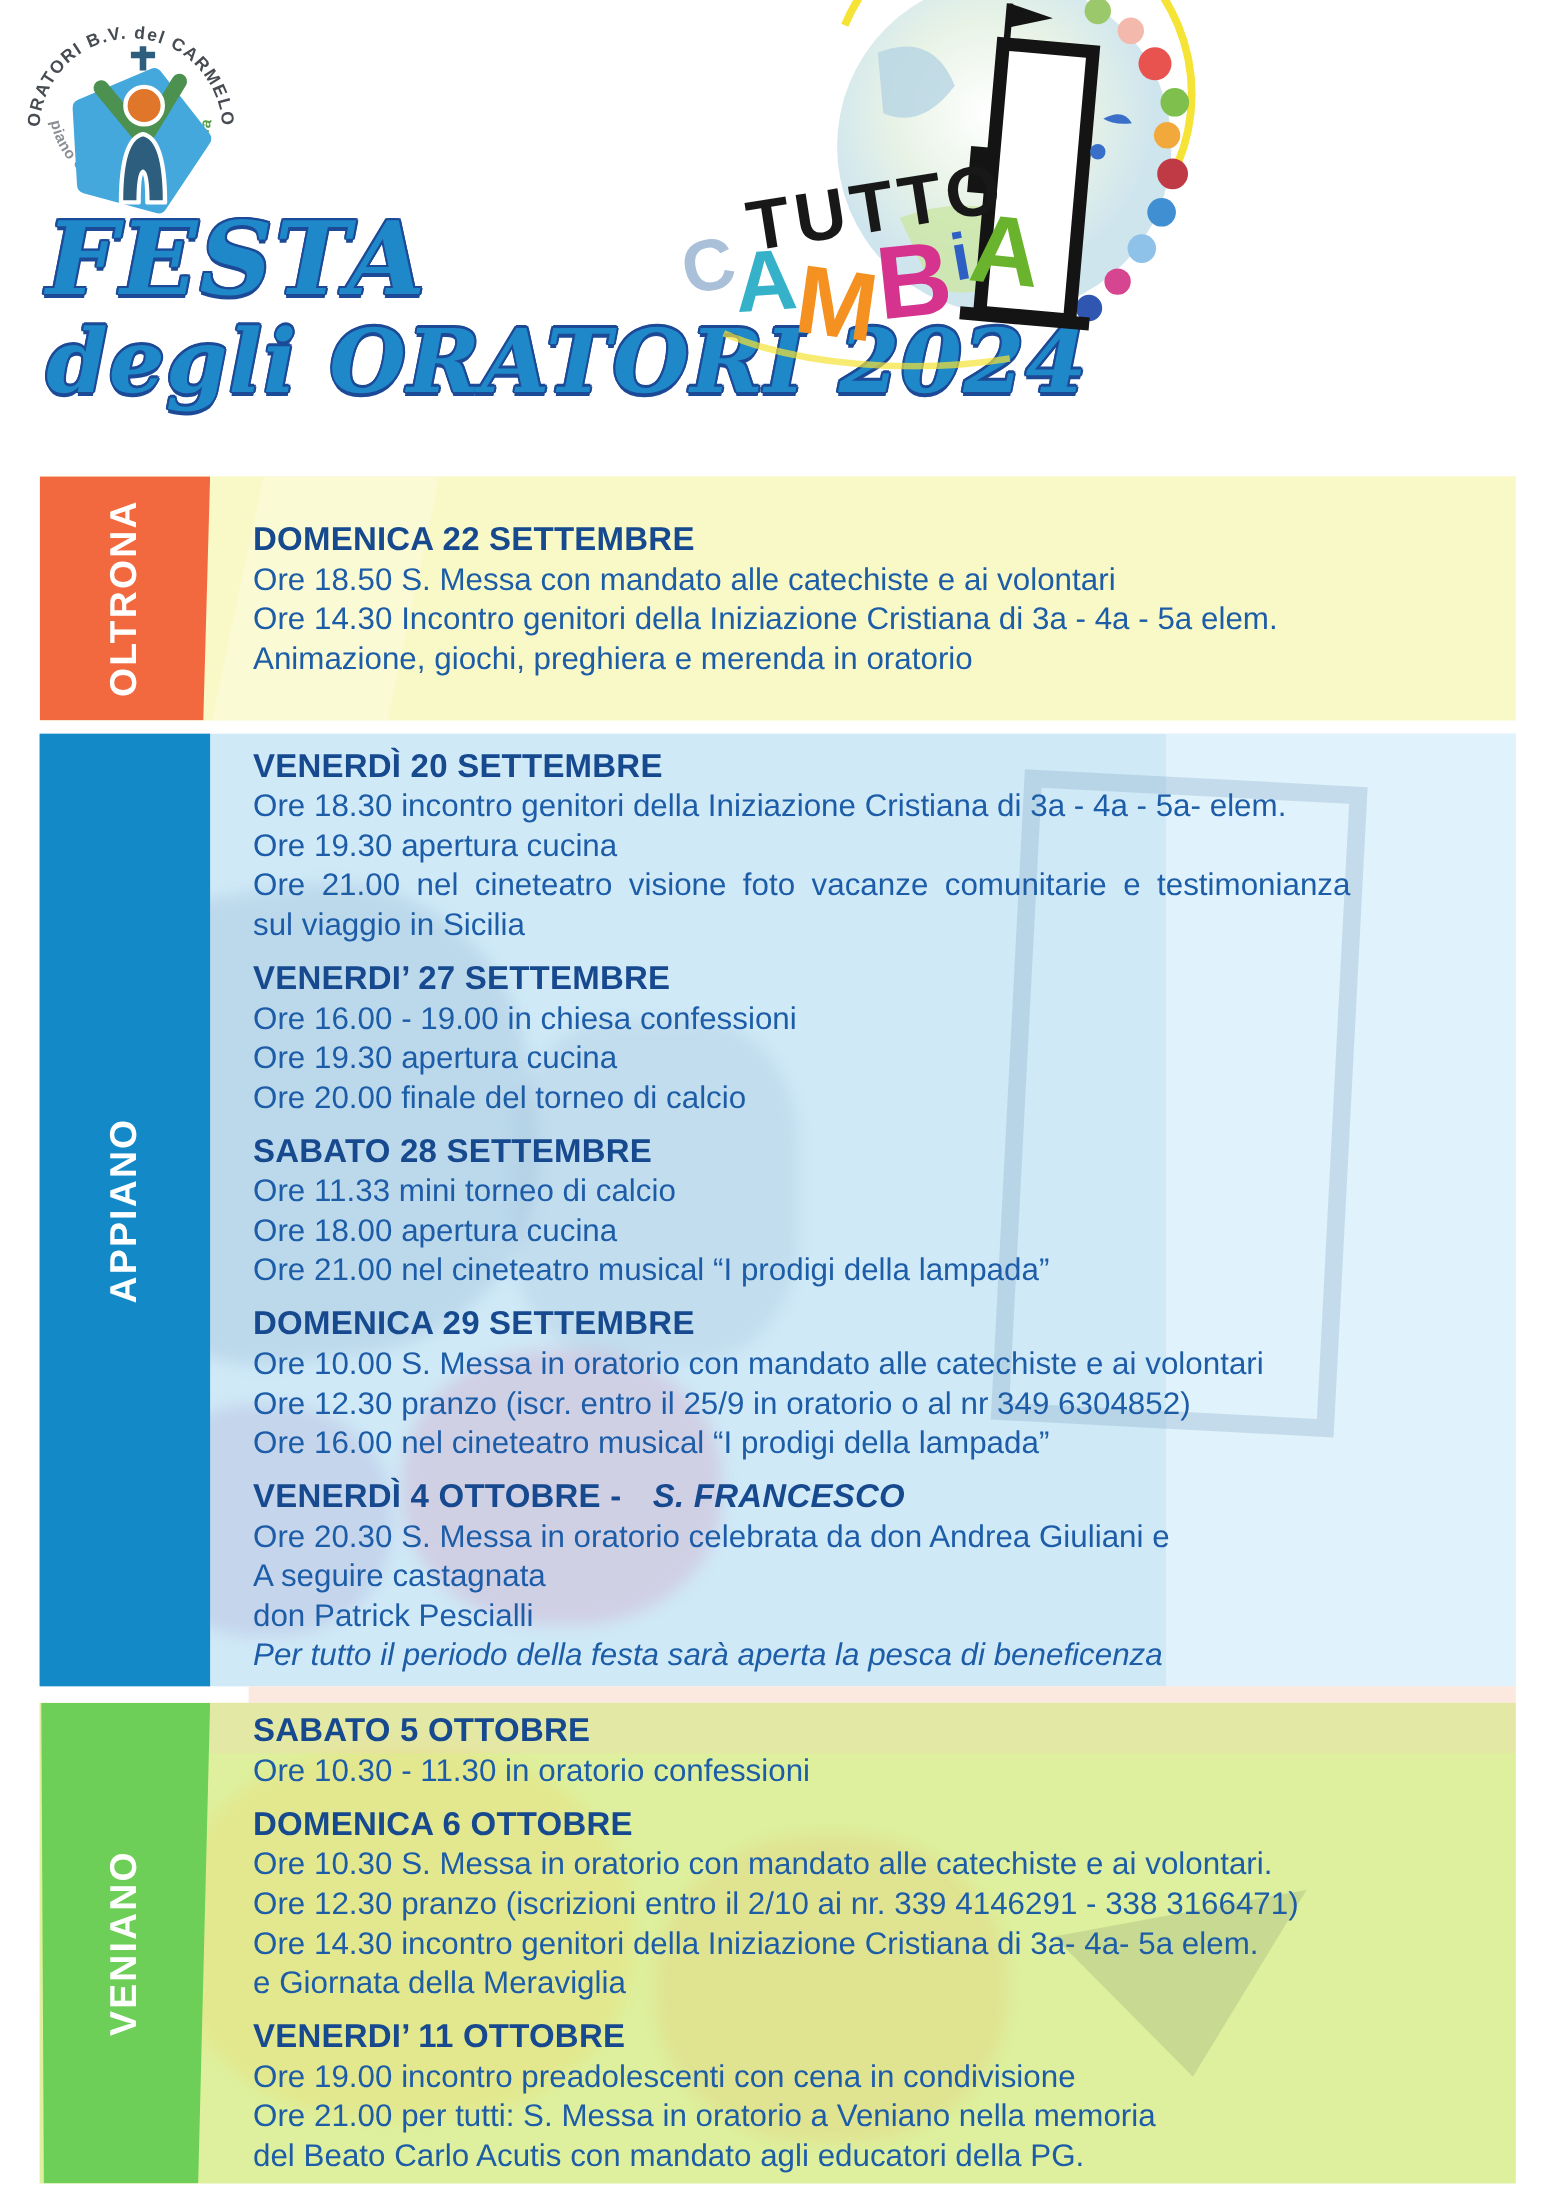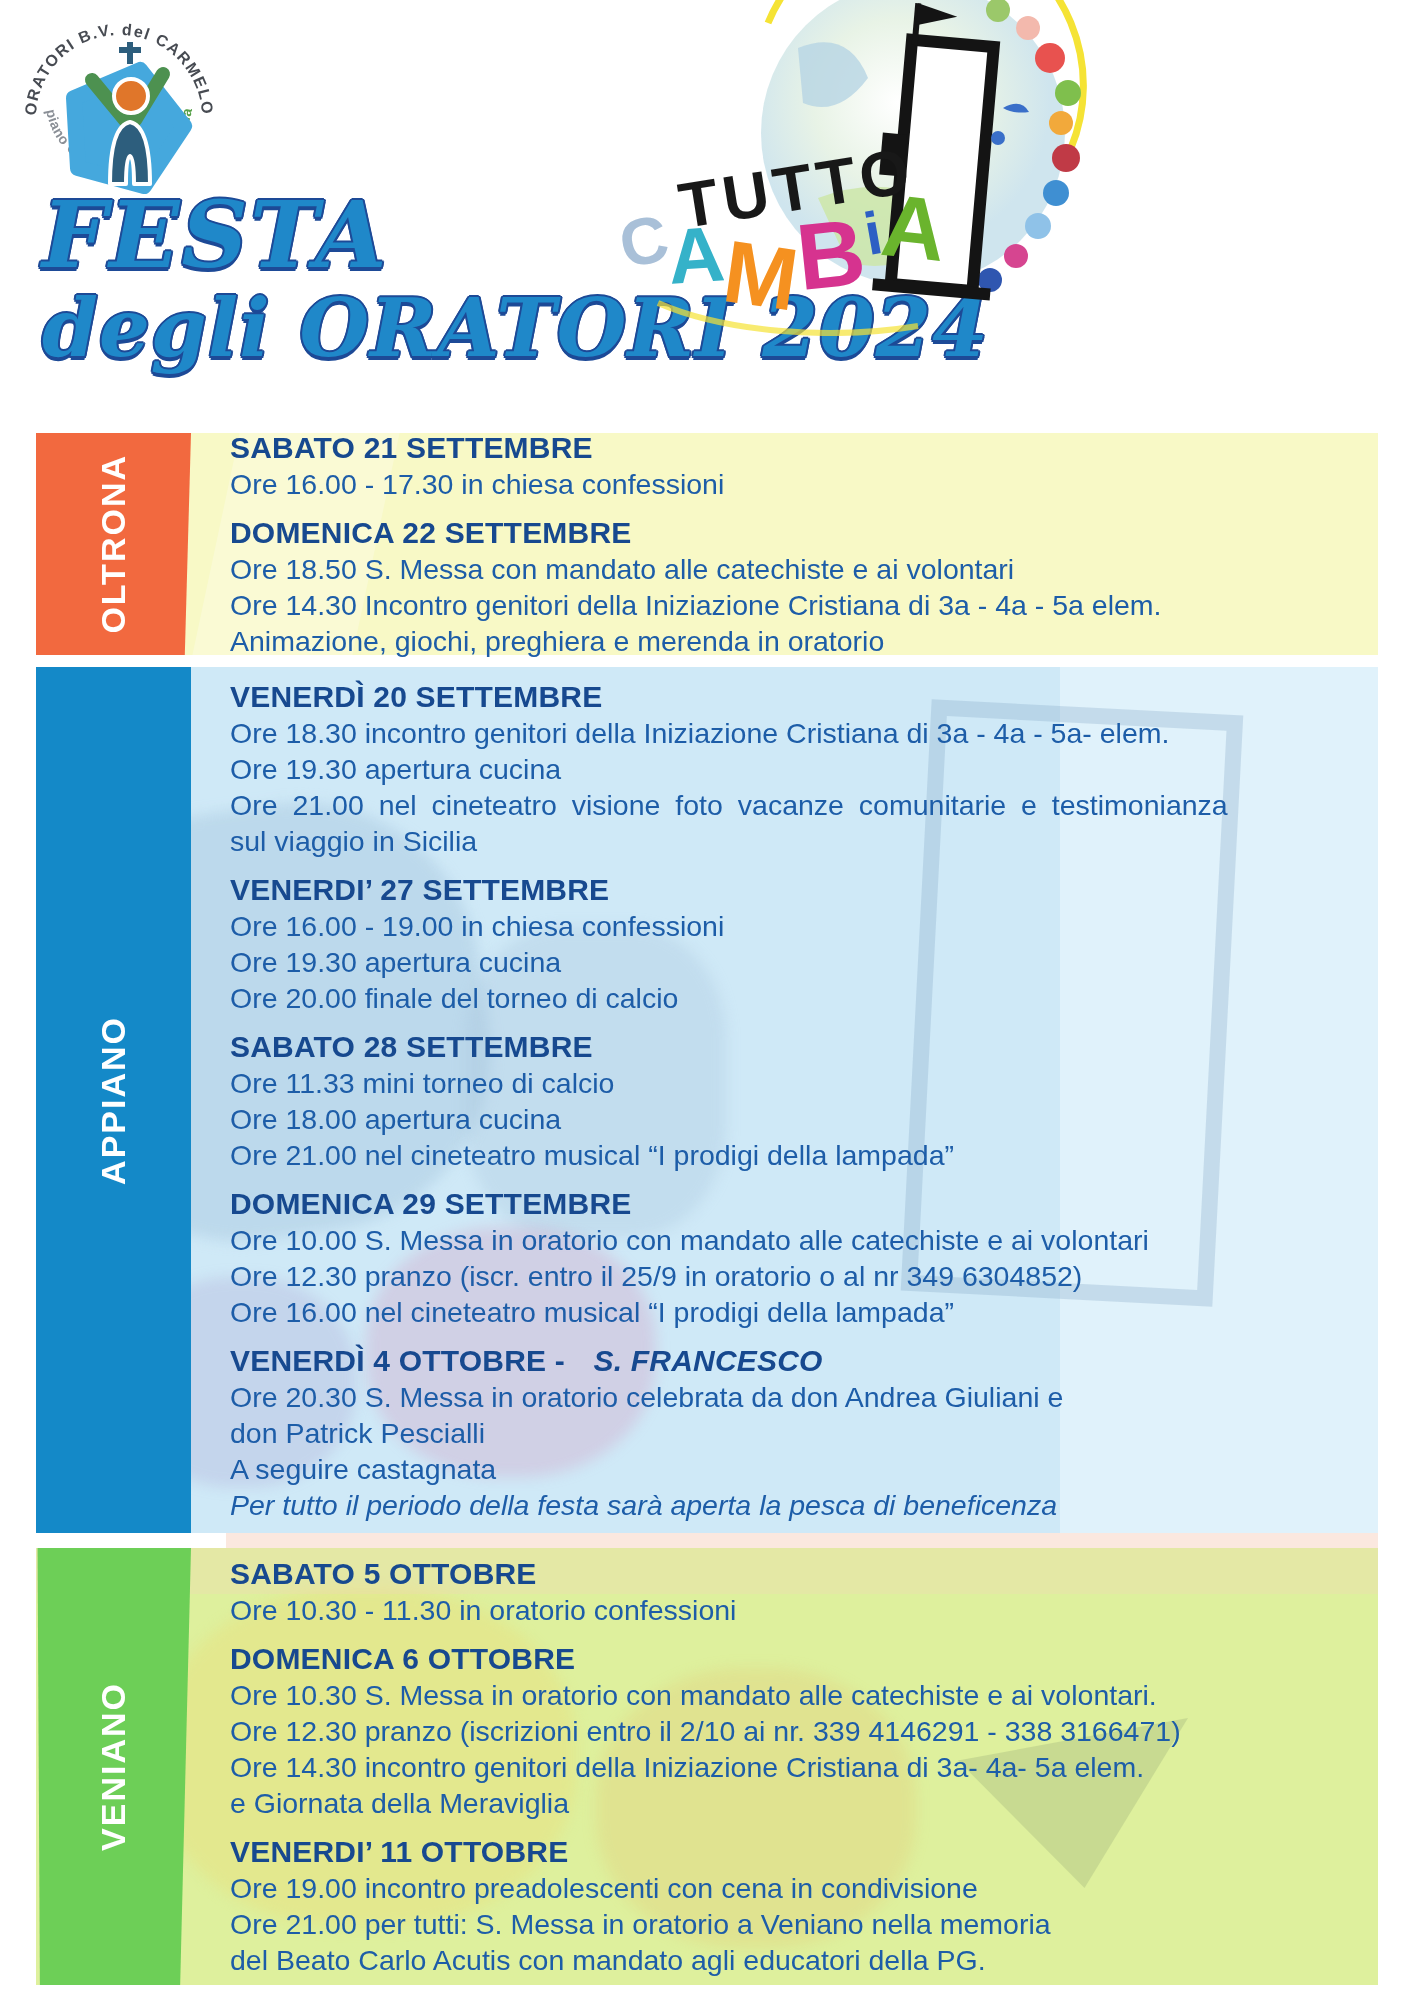--- a/index.html
+++ b/index.html
@@ -130,24 +130,20 @@
       </div>
   </div>
 
   <div class="section" id="sec-oltrona" style="background: rgb(248, 249, 198);">
     <div class="wm" style="left:180px;top:0;width:160px;height:100%;background:rgba(255,255,255,.25);transform:skewX(-12deg);"></div>
     <div class="sidebar" style="background: rgb(242, 105, 63);">
       <div class="sidebar-label">OLTRONA</div>
     </div>
     <div class="content">
         <div class="group">
-          <div class="heading">SABATO 21 SETTEMBRE</div>
-          <div class="line">Ore 16.00 - 17.30 in chiesa confessioni</div>
-        </div>
-        <div class="group">
           <div class="heading">DOMENICA 22 SETTEMBRE</div>
           <div class="line">Ore 18.50 S. Messa con mandato alle catechiste e ai volontari</div>
           <div class="line">Ore 14.30 Incontro genitori della Iniziazione Cristiana di 3a - 4a - 5a elem.</div>
           <div class="line">Animazione, giochi, preghiera e merenda in oratorio</div>
         </div>
       </div>
   </div>
 
   <div class="section" id="sec-appiano" style="background: rgb(207, 233, 247);">
     <div class="app-strip wm"></div>
@@ -181,22 +177,22 @@
         </div>
         <div class="group">
           <div class="heading">DOMENICA 29 SETTEMBRE</div>
           <div class="line">Ore 10.00 S. Messa in oratorio con mandato alle catechiste e ai volontari</div>
           <div class="line">Ore 12.30 pranzo (iscr. entro il 25/9 in oratorio o al nr 349 6304852)</div>
           <div class="line">Ore 16.00 nel cineteatro musical “I prodigi della lampada”</div>
         </div>
         <div class="group">
           <div class="heading">VENERDÌ 4 OTTOBRE - <span class="heading-italic">S. FRANCESCO</span></div>
           <div class="line">Ore 20.30 S. Messa in oratorio celebrata da don Andrea Giuliani e</div>
+          <div class="line">A seguire castagnata</div>
           <div class="line">don Patrick Pescialli</div>
-          <div class="line">A seguire castagnata</div>
           <div class="line italic">Per tutto il periodo della festa sarà aperta la pesca di beneficenza</div>
         </div>
       </div>
   </div>
 
   <div class="gap-pink"></div>
 
   <div class="section" id="sec-veniano" style="background: rgb(222, 240, 157);">
     <div class="wm wm-blur" style="left:120px;top:40px;width:420px;height:340px;background:rgba(240,215,110,.30);border-radius:46%;"></div>
     <div class="wm wm-blur" style="left:560px;top:120px;width:320px;height:280px;background:rgba(235,170,90,.18);border-radius:46%;"></div>

